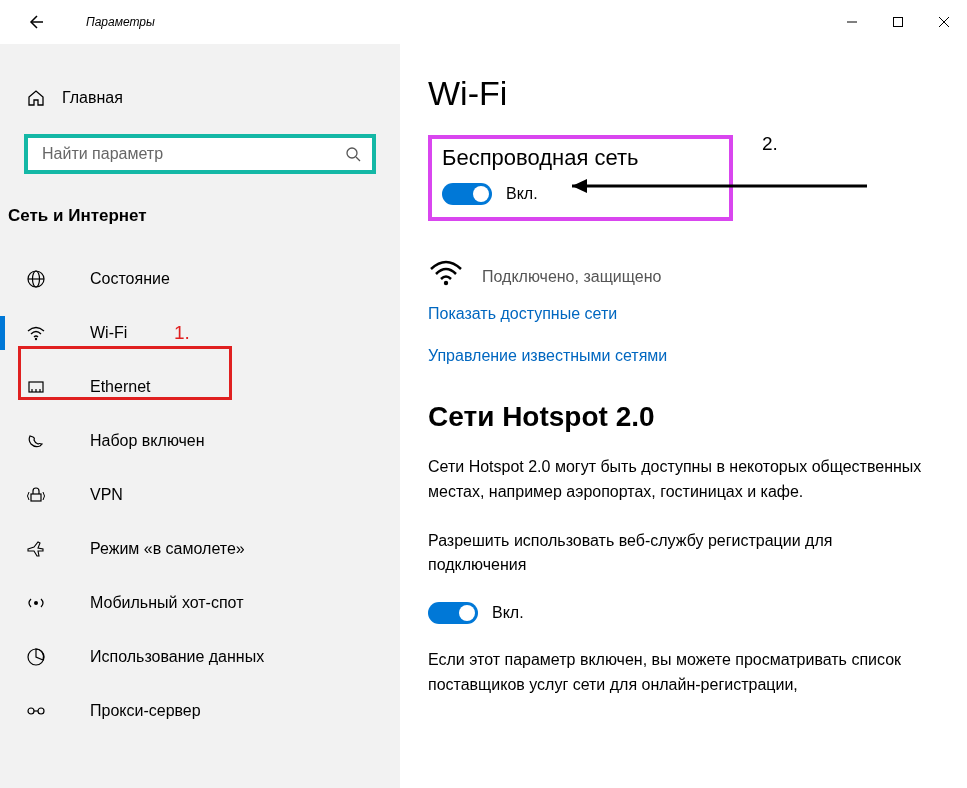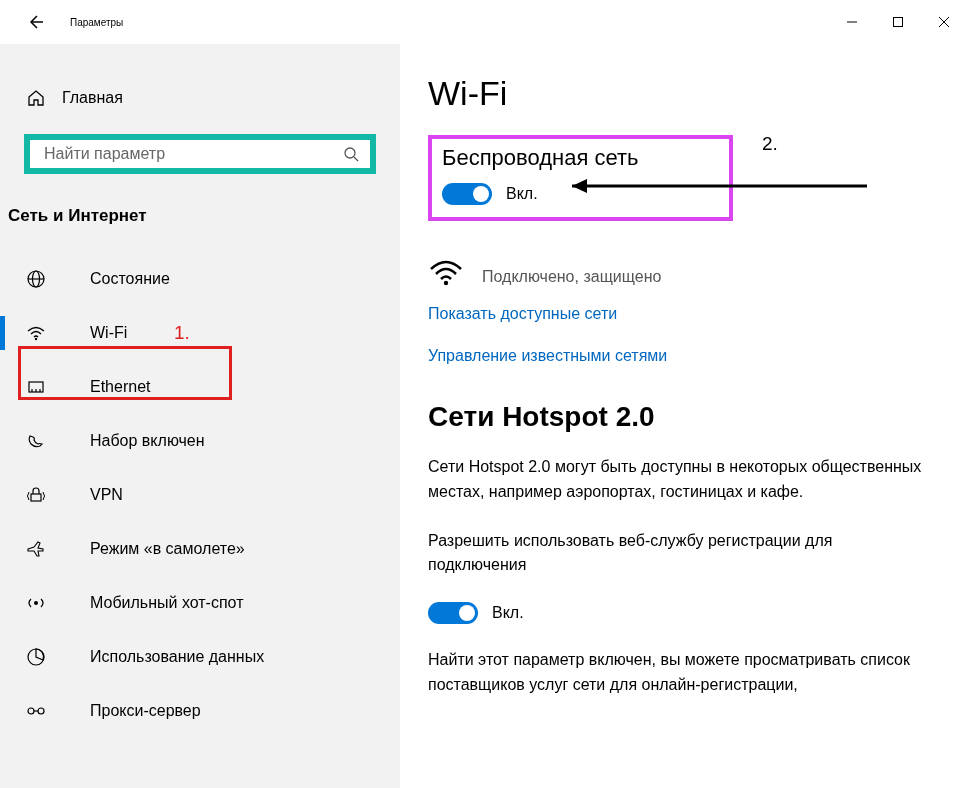--- a/index.html
+++ b/index.html
@@ -17,22 +17,23 @@
     display: flex;
     align-items: center;
     height: 44px;
     padding-left: 24px;
   }
   .titlebar .back {
     width: 22px; height: 22px; display: flex; align-items: center; justify-content: center;
     cursor: pointer;
   }
   .titlebar .title {
-    margin-left: 24px;
-    font-size: 10px;
+    margin-left: 40px;
+    font-size: 12px;
+    font-style: italic;
   }
   .winbuttons {
     margin-left: auto;
     display: flex;
   }
   .winbtn {
     width: 46px; height: 32px;
     display: flex; align-items: center; justify-content: center;
     cursor: pointer;
   }
@@ -57,21 +58,21 @@
   .home-row .icon-slot {
     width: 24px; display: flex; align-items: center; justify-content: center;
   }
   .home-row .label {
     margin-left: 14px;
     font-size: 16px;
   }
   .search-box {
     margin: 0 24px 22px 24px;
     height: 40px;
-    border: 6px solid #14b8a6;
+    border: 4px solid #14b8a6;
     background: #fff;
     display: flex;
     align-items: center;
     padding: 0 10px 0 12px;
     cursor: text;
   }
   .search-box input {
     flex: 1;
     border: none; outline: none; background: transparent;
     font-size: 16px;
@@ -413,15 +414,15 @@
 
     <div class="section-heading">Сети Hotspot 2.0</div>
     <div class="body-text">Сети Hotspot 2.0 могут быть доступны в некоторых общественных местах, например аэропортах, гостиницах и кафе.</div>
     <div class="body-text">Разрешить использовать веб-службу регистрации для подключения</div>
     <div class="hotspot-toggle-row">
       <div class="toggle">
           <div class="knob"></div>
         </div>
       <div class="toggle-label">Вкл.</div>
     </div>
-    <div class="body-text">Найти этот параметр включен, вы можете просматривать список поставщиков услуг сети для онлайн-регистрации,</div>
+    <div class="body-text">Если этот параметр включен, вы можете просматривать список поставщиков услуг сети для онлайн-регистрации,</div>
   </div>
 </div>
 
 </body></html>

